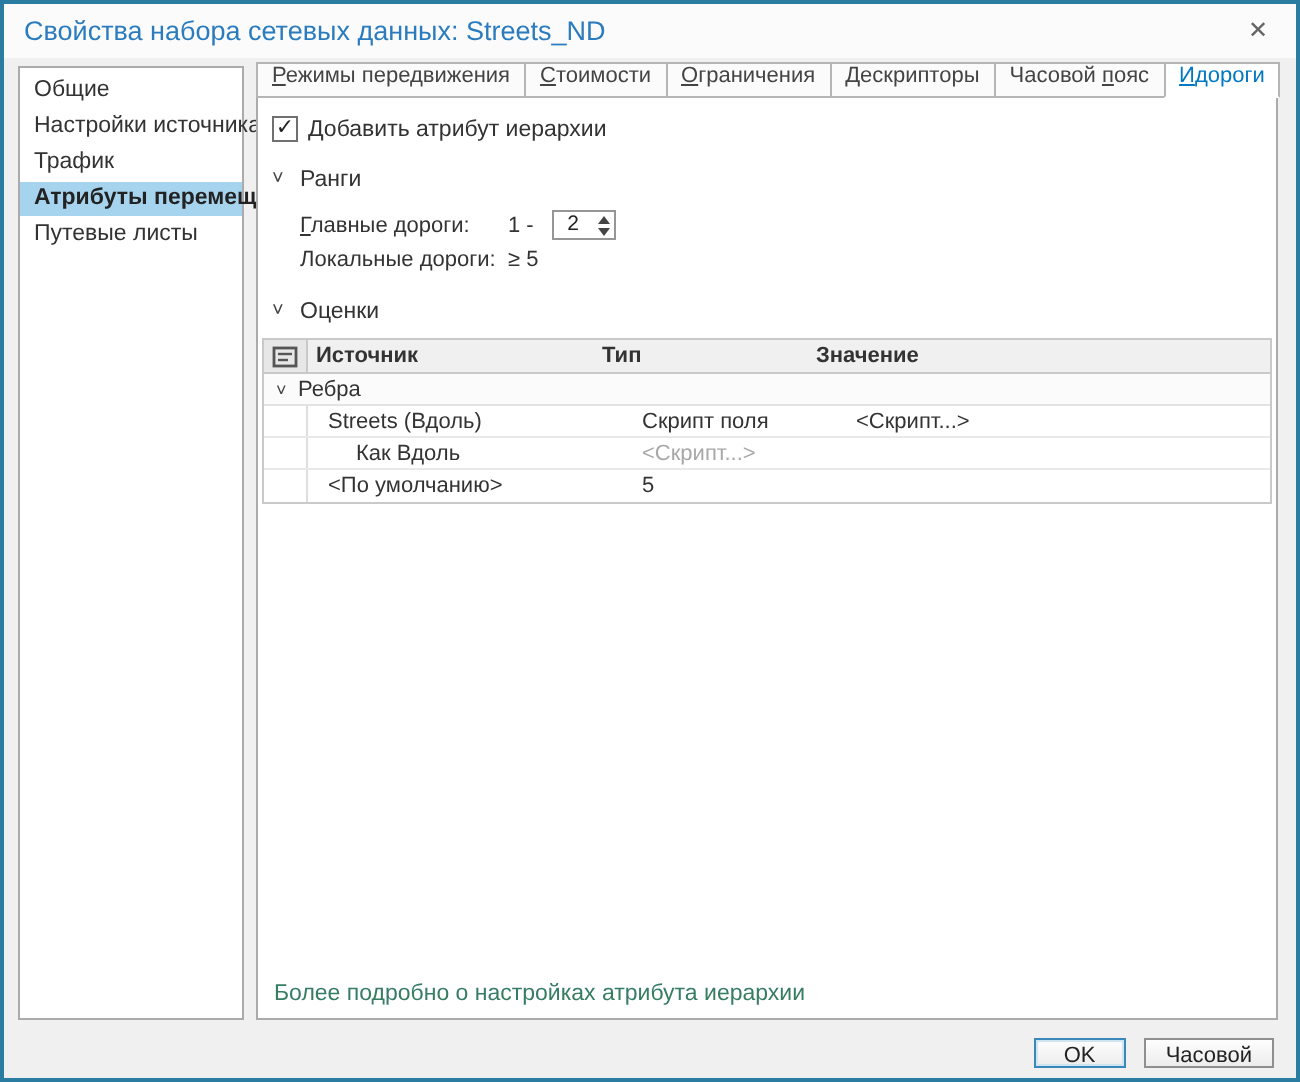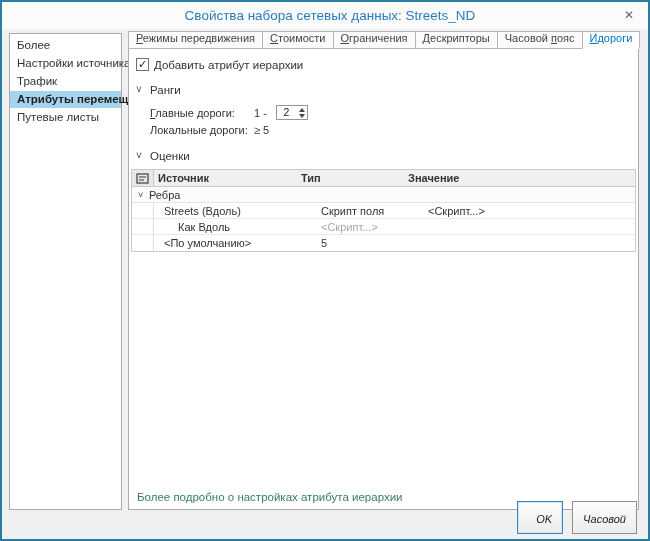--- a/index.html
+++ b/index.html
@@ -4,21 +4,21 @@
 <style>
   * { box-sizing: border-box; margin: 0; padding: 0; }
   html,body { width:650px; height:541px; }
   body { font-family: "Liberation Sans", sans-serif; background:#fff; }
 
   .dialog { position:relative; width:650px; height:541px; background:#f0f0f0;
             border:2px solid #2a7da1; overflow:hidden; }
 
   
   .titlebar { position:absolute; left:0; top:0; right:0; height:27px; background:#fbfbfb;
-              display:flex; align-items:center; padding-left:10px;justify-content:center; }
+              display:flex; align-items:center; padding-left:10px; }
   .title { font-size:13.5px; color:#2b7cbe; }
   .close-btn { position:absolute; right:10px; top:4px; width:18px; height:18px;
                display:flex; align-items:center; justify-content:center;
                color:#666; font-size:12px; cursor:pointer; }
 
   
   .sidebar { position:absolute; left:7px; top:31px; width:113px; bottom:29px;
              background:#fff; border:1px solid #ababab; padding-top:3px; }
   .side-item { font-size:11.5px; color:#333; padding:2px 4px 2px 7px; line-height:13px;
                margin-bottom:1px; cursor:pointer; white-space:nowrap; }
@@ -78,39 +78,39 @@
   .t-data:last-child { border-bottom:none; }
   .t-data .cell.src { padding-left:10px; color:#333; }
   .t-data .cell.typ, .t-data .cell.valc { color:#333;margin-left:20px; }
   .t-data .cell.muted { color:#a8a8a8; }
 
   .help-link { position:absolute; left:8px; bottom:6px; font-size:11.5px;
                color:#377d63; cursor:pointer; }
 
   
   .footer { position:absolute; right:11px; bottom:5px; display:flex; gap:9px; z-index:2; }
-  .btn { min-width:46px; height:33px; font-size:11px; color:#222; text-align:right;
+  .btn { min-width:46px; height:15px; font-size:11px; color:#222; text-align:center;
          background:linear-gradient(#fefefe,#ececec); border:1px solid #8f8f8f;
-         padding:2px 10px 0 10px; cursor:pointer;font-style:italic; }
+         padding:2px 10px 0 10px; cursor:pointer; }
   .btn.default { border:1px solid #3c87b9; box-shadow:0 0 0 1px #cfe5f2 inset; }
 
   .icon-grid-svg { display:block; }
 </style>
 </head>
 <body>
 
 <div class="dialog">
 
   <div class="titlebar">
     <span class="title">Свойства набора сетевых данных: Streets_ND</span>
     <span class="close-btn">✕</span>
   </div>
 
   <div class="sidebar">
-    <div class="side-item">Более</div>
+    <div class="side-item">Общие</div>
     <div class="side-item">Настройки источника</div>
     <div class="side-item">Трафик</div>
     <div class="side-item selected">Атрибуты перемещения</div>
     <div class="side-item">Путевые листы</div>
   </div>
 
   <div class="tabbar">
     <div class="tab"><span></span><span class="ak">Р</span><span>ежимы передвижения</span></div>
     <div class="tab"><span></span><span class="ak">С</span><span>тоимости</span></div>
     <div class="tab"><span></span><span class="ak">О</span><span>граничения</span></div>

